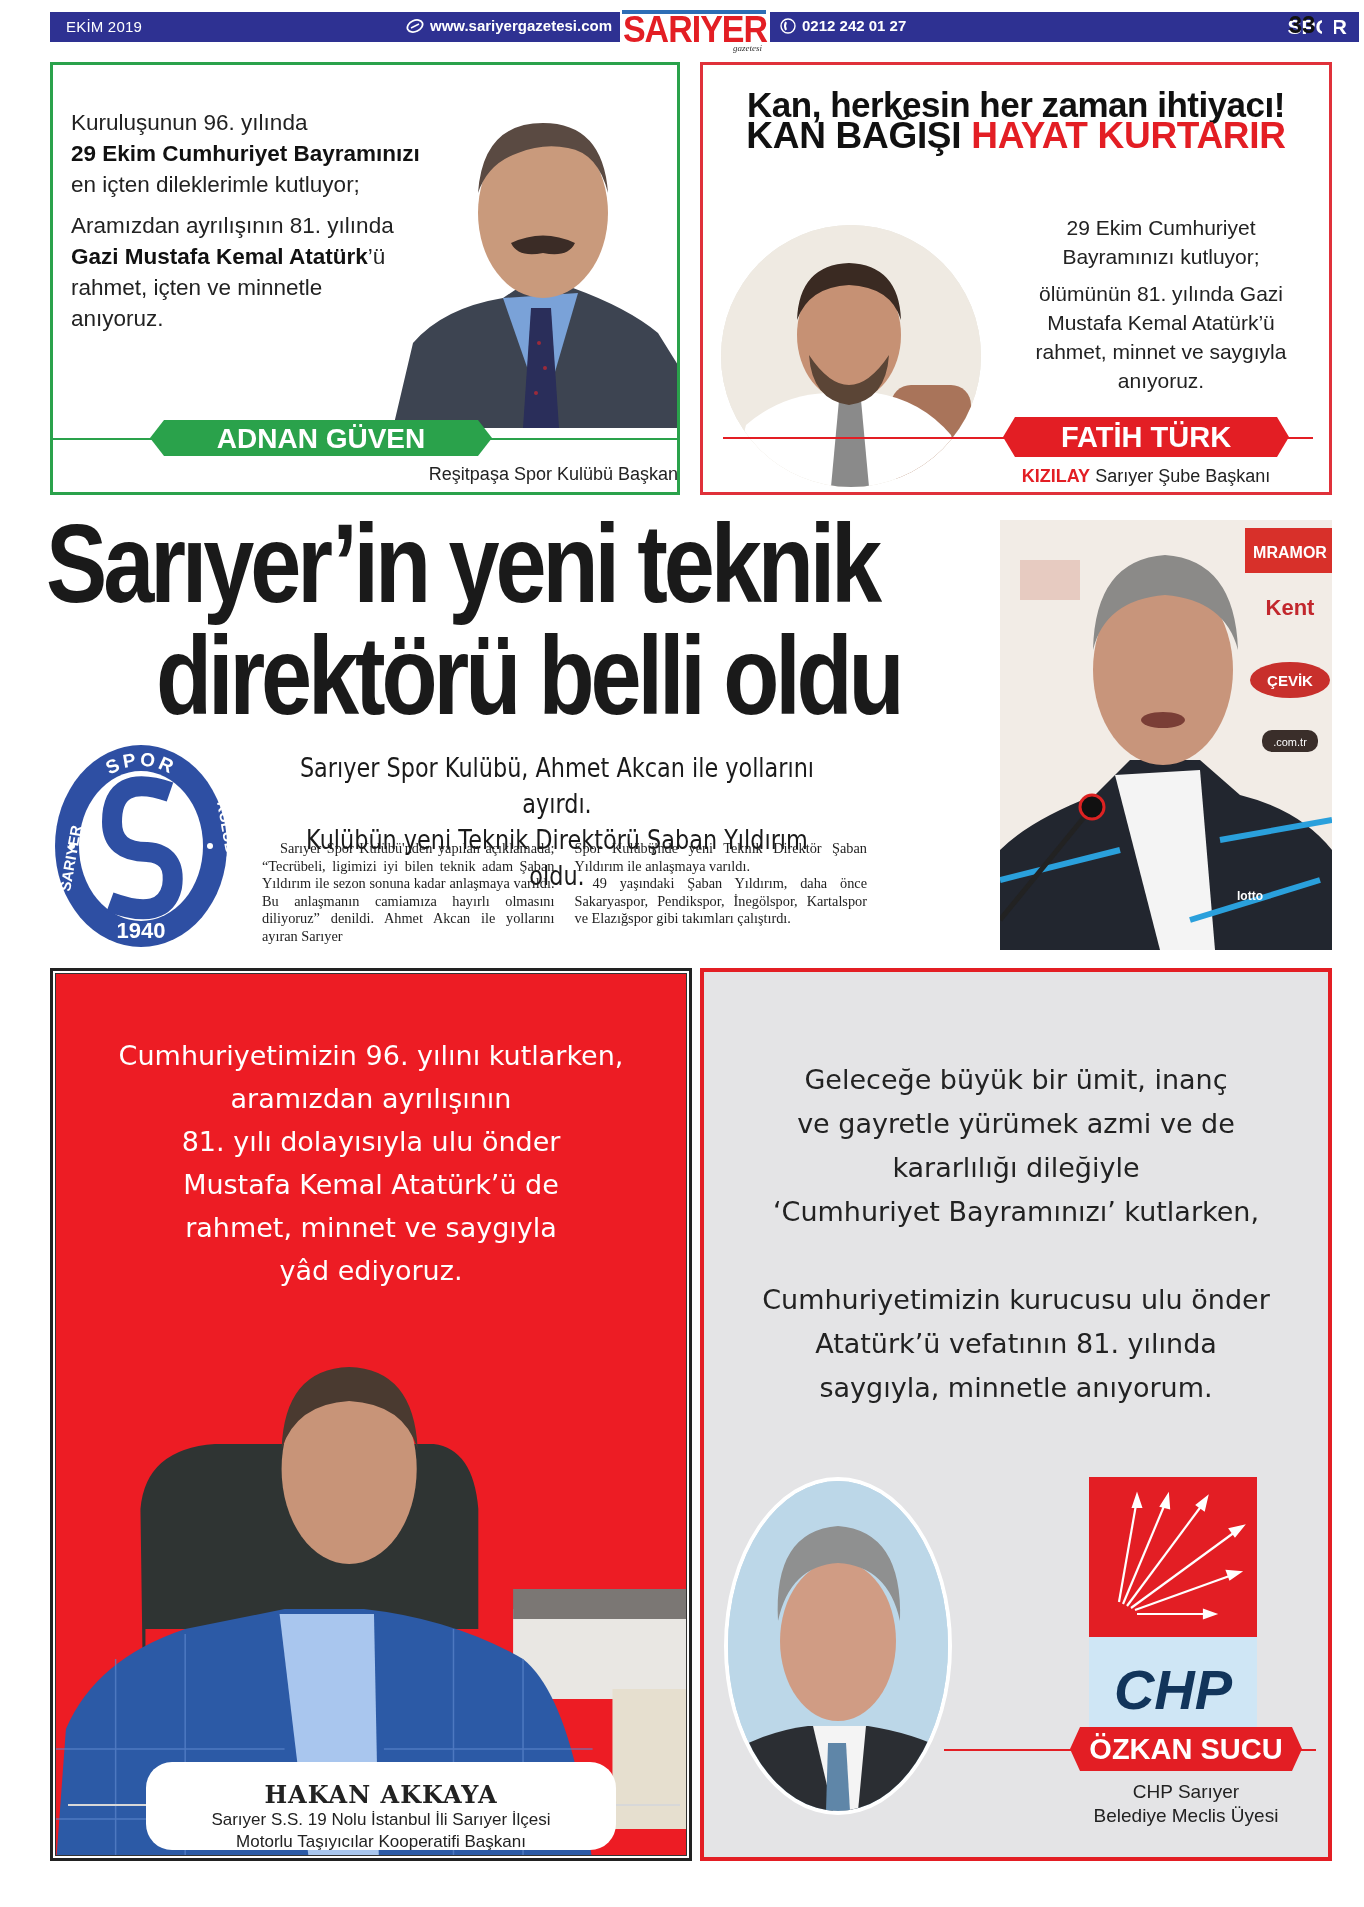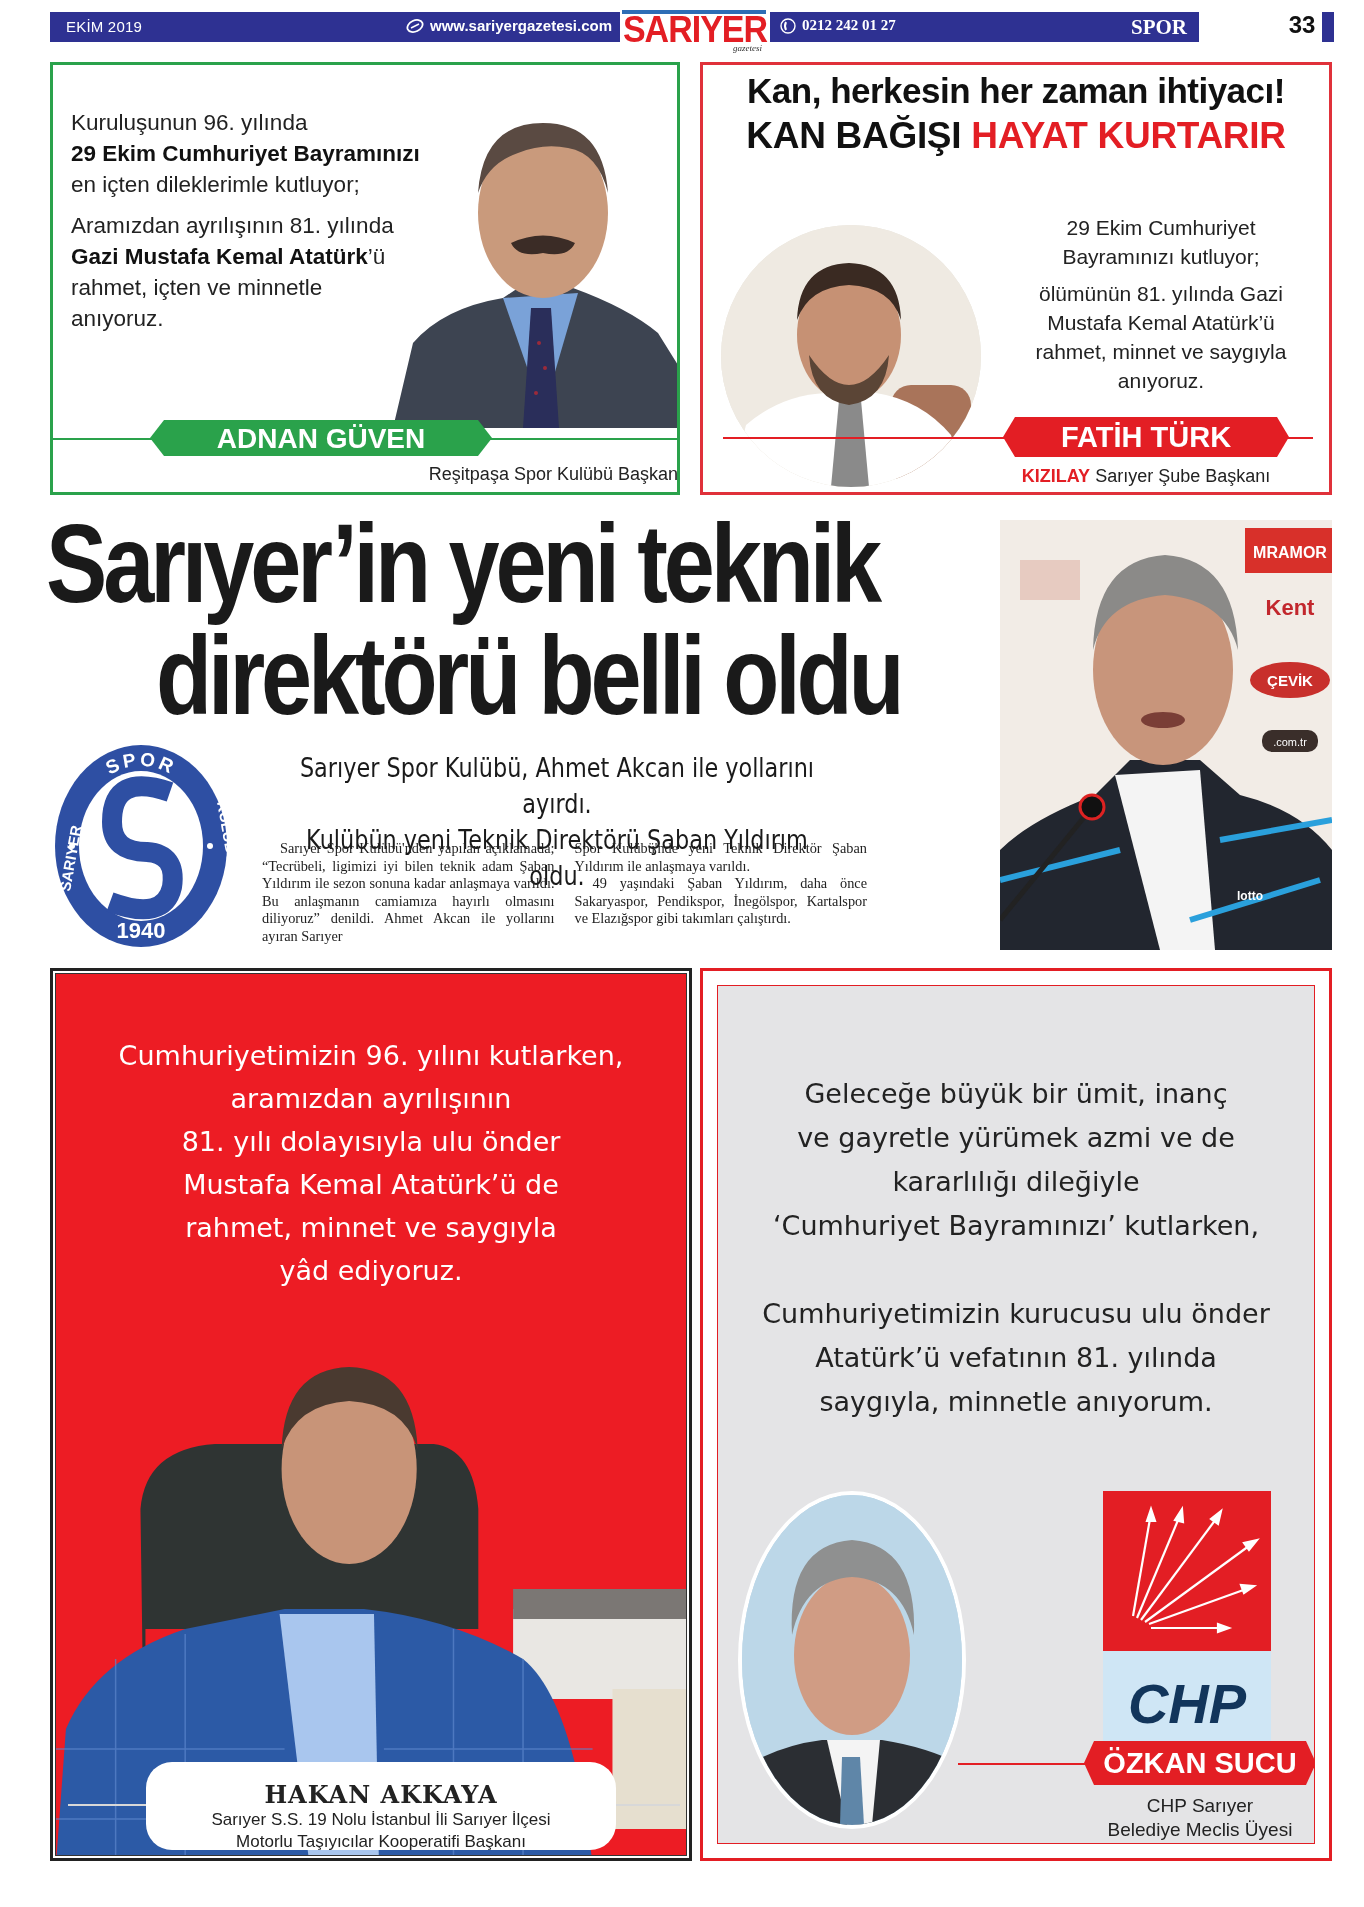--- a/index.html
+++ b/index.html
@@ -8,39 +8,39 @@
   .abs { position: absolute; }
 
   
   .hdr-left { left: 50px; top: 12px; width: 570px; height: 30px; background: #2e3192; color: #fff; padding-left: 14px; }
   .hdr-date { position: absolute; left: 16px; top: 6px; font-size: 15px; letter-spacing: 0.2px; }
   .hdr-web { position: absolute; right: 8px; top: 5px; font-size: 15px; font-weight: bold; display: flex; align-items: center; gap: 6px; }
   .hdr-logo { left: 620px; top: 8px; width: 150px; height: 44px; }
   .hdr-logo .stripe { position: absolute; left: 2px; top: 2px; width: 144px; height: 4px; background: #2e6db5; }
   .hdr-logo .word { position: absolute; left: 0; top: 3px; width: 150px; text-align: center; font-family: "Liberation Sans", sans-serif; font-weight: bold; font-size: 34px; color: #e31e24; letter-spacing: -1px; transform: scaleY(1.08); line-height: 36px; }
   .hdr-logo .sub { position: absolute; right: 8px; top: 35px; font-family: "Liberation Serif", serif; font-style: italic; font-size: 9px; color: #333; }
-  .hdr-right { left: 770px; top: 12px; width: 429px; height: 30px; background: #2e3192; color: #fff; font-family: Liberation Serif, serif; }
+  .hdr-right { left: 770px; top: 12px; width: 589px; height: 30px; background: #2e3192; color: #fff; }
   .hdr-phone { position: absolute; left: 10px; top: 5px; font-size: 15px; font-weight: bold; display: flex; gap: 6px; align-items: center; }
   .hdr-section { position: absolute; right: 12px; top: 3px; font-size: 21px; font-weight: bold; }
   .hdr-page { left: 1285px; top: 8px; width: 34px; height: 34px; font-size: 24px; font-weight: bold; color: #111; text-align: center; line-height: 34px; }
   .hdr-edge { left: 1322px; top: 12px; width: 12px; height: 30px; background: #2e3192; }
 
   
   .ad1 { left: 50px; top: 62px; width: 630px; height: 433px; border: 3px solid #2aa24b; background: #fff; overflow: hidden; }
   .ad1-text { position: absolute; left: 18px; top: 42px; width: 420px; font-size: 22.5px; line-height: 31px; color: #222; }
   .ad1-text p { margin-bottom: 10px; }
   .ad1-text b { font-weight: bold; color: #111; }
   .ad1-photo { position: absolute; left: 300px; top: 28px; width: 330px; height: 335px; }
   .ad1-band-line { position: absolute; left: 0; top: 373px; width: 630px; height: 2px; background: #2aa24b; }
   .ad1-band { position: absolute; left: 97px; top: 355px; width: 342px; height: 36px; background: #2aa24b; clip-path: polygon(14px 0, calc(100% - 14px) 0, 100% 50%, calc(100% - 14px) 100%, 14px 100%, 0 50%); color: #fff; font-weight: bold; font-size: 28px; text-align: center; line-height: 37px; }
   .ad1-role { position: absolute; left: 0; width: 630px; top: 399px; text-align: right; font-size: 18px; color: #222; }
 
   
   .ad2 { left: 700px; top: 62px; width: 632px; height: 433px; border: 3px solid #e0313a; background: #fff; overflow: hidden; }
-  .ad2-title1 { position: absolute; left: 0; width: 626px; top: 6px; text-align: center; font-weight: bold; font-size: 35px; color: #111; letter-spacing: -0.5px; }
+  .ad2-title1 { position: absolute; left: 0; width: 626px; top: 20px; text-align: center; font-weight: bold; font-size: 35px; color: #111; letter-spacing: -0.5px; }
   .ad2-title2 { position: absolute; left: 0; width: 626px; top: 50px; text-align: center; font-weight: bold; font-size: 37px; color: #111; letter-spacing: -0.3px; }
   .ad2-title2 .red { color: #e31e24; }
   .ad2-photo { position: absolute; left: 18px; top: 160px; width: 260px; height: 262px; border-radius: 50%; overflow: hidden; background: #e8e4dc; }
   .ad2-text { position: absolute; left: 308px; top: 140px; width: 300px; text-align: center; font-size: 21px; line-height: 29px; color: #222; }
   .ad2-text p { margin-bottom: 8px; margin-top: 8px; }
   .ad2-band-line { position: absolute; left: 20px; top: 372px; width: 590px; height: 2px; background: #e31e24; }
   .ad2-band { position: absolute; left: 300px; top: 352px; width: 286px; height: 40px; background: #e31e24; clip-path: polygon(12px 0, calc(100% - 12px) 0, 100% 50%, calc(100% - 12px) 100%, 12px 100%, 0 50%); color: #fff; font-weight: bold; font-size: 29px; text-align: center; line-height: 41px; }
   .ad2-role { position: absolute; left: 300px; width: 286px; top: 401px; text-align: center; font-size: 18px; color: #222; }
   .ad2-role .kz { color: #e31e24; font-weight: bold; }
 
@@ -60,21 +60,21 @@
   .ad3 { left: 50px; top: 968px; width: 642px; height: 893px; border: 3px solid #222; padding: 2px; background: #fff; }
   .ad3-inner { position: relative; width: 100%; height: 100%; background: #ed1c24; border: 1px solid #333; overflow: hidden; }
   .ad3-text { position: absolute; left: 0; width: 100%; top: 60px; text-align: center; color: #fff; font-family: "DejaVu Sans", sans-serif; font-size: 27px; line-height: 43px; }
   .ad3-photo { position: absolute; left: 0; top: 355px; width: 100%; height: 535px; }
   .ad3-card { position: absolute; left: 90px; top: 788px; width: 470px; height: 88px; background: #fff; border-radius: 26px; text-align: center; }
   .ad3-card-line { position: absolute; left: 12px; top: 830px; width: 612px; height: 2px; background: #d8d8d8; }
   .ad3-name { margin-top: 18px; font-family: "DejaVu Serif", serif; font-weight: bold; font-size: 24px; letter-spacing: 1px; color: #222; }
   .ad3-role { font-size: 17px; line-height: 22px; color: #222; }
 
   
-  .ad4 { left: 700px; top: 968px; width: 632px; height: 893px; border: 3px solid #e31e24; padding: 14px; background: #fff; }
+  .ad4 { left: 700px; top: 968px; width: 632px; height: 893px; border: 3px solid #e31e24; padding: 0; background: #fff; }
   .ad4-inner { position: relative; width: 100%; height: 100%; background: #e4e4e6; border: 1px solid #e31e24; overflow: hidden; }
   .ad4-text { position: absolute; left: 0; width: 100%; top: 86px; text-align: center; color: #222; font-family: "DejaVu Sans", sans-serif; font-size: 27px; line-height: 44px; }
   .ad4-text .gap { height: 44px; }
   .ad4-photo { position: absolute; left: 20px; top: 505px; width: 228px; height: 338px; border-radius: 50%; border: 4px solid #fff; overflow: hidden; background: #bcd6e6; }
   .chp { position: absolute; left: 385px; top: 505px; width: 168px; height: 256px; }
   .ad4-band-line { position: absolute; left: 240px; top: 777px; width: 372px; height: 2px; background: #e31e24; }
   .ad4-band { position: absolute; left: 366px; top: 755px; width: 232px; height: 44px; background: #e31e24; clip-path: polygon(10px 0, calc(100% - 10px) 0, 100% 50%, calc(100% - 10px) 100%, 10px 100%, 0 50%); color: #fff; font-weight: bold; font-size: 29px; text-align: center; line-height: 45px; }
   .ad4-role { position: absolute; left: 366px; width: 232px; top: 808px; text-align: center; font-size: 19px; line-height: 24px; color: #222; }
 </style>
 </head>

